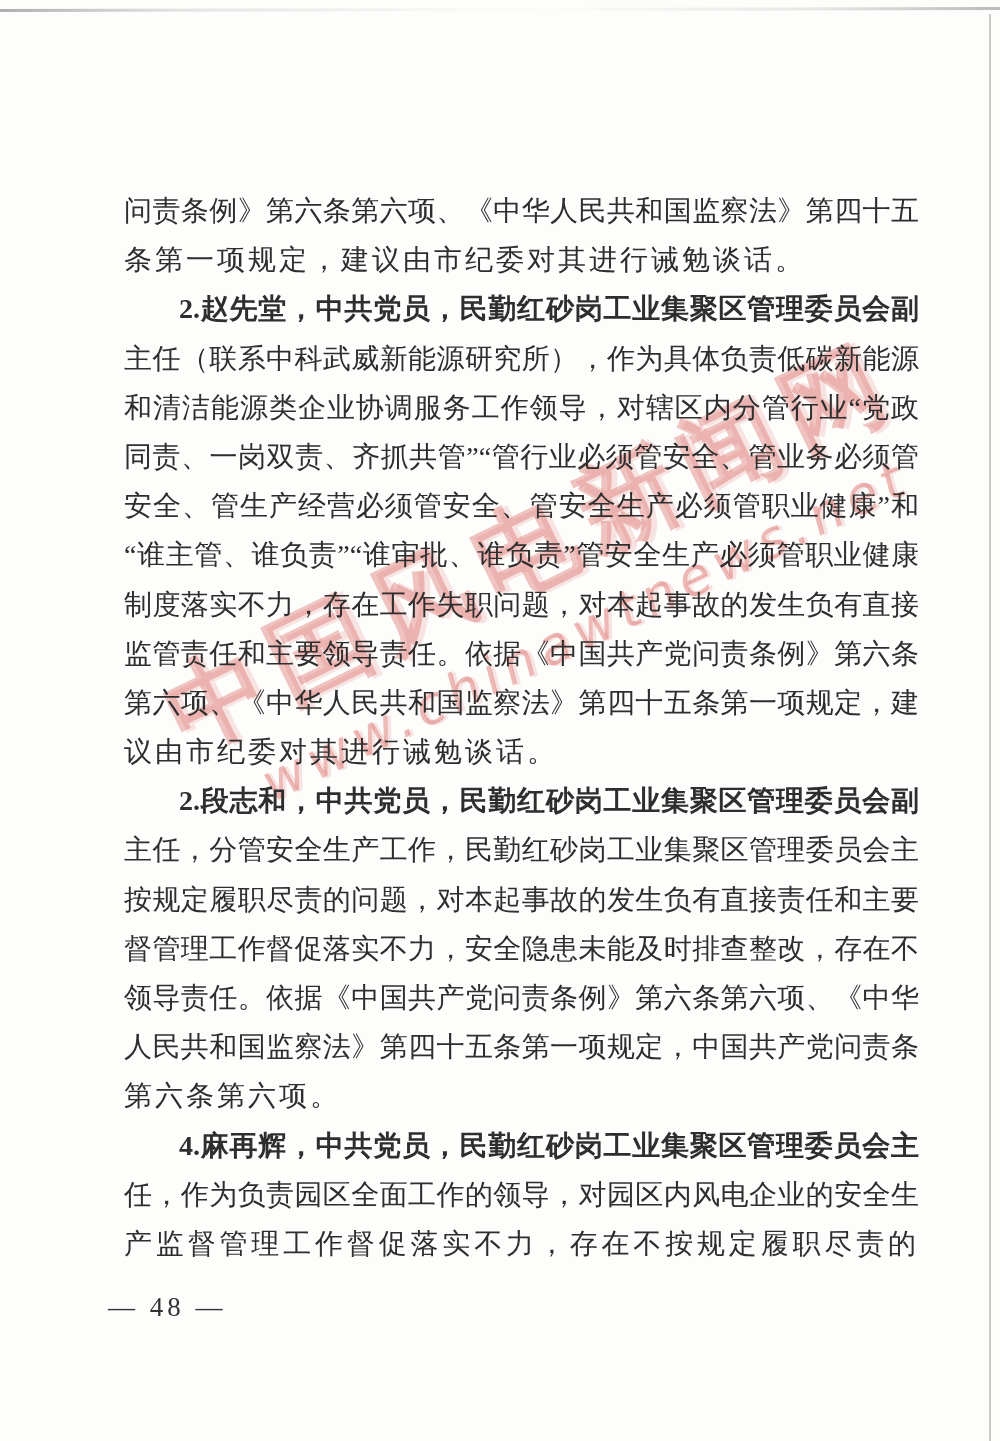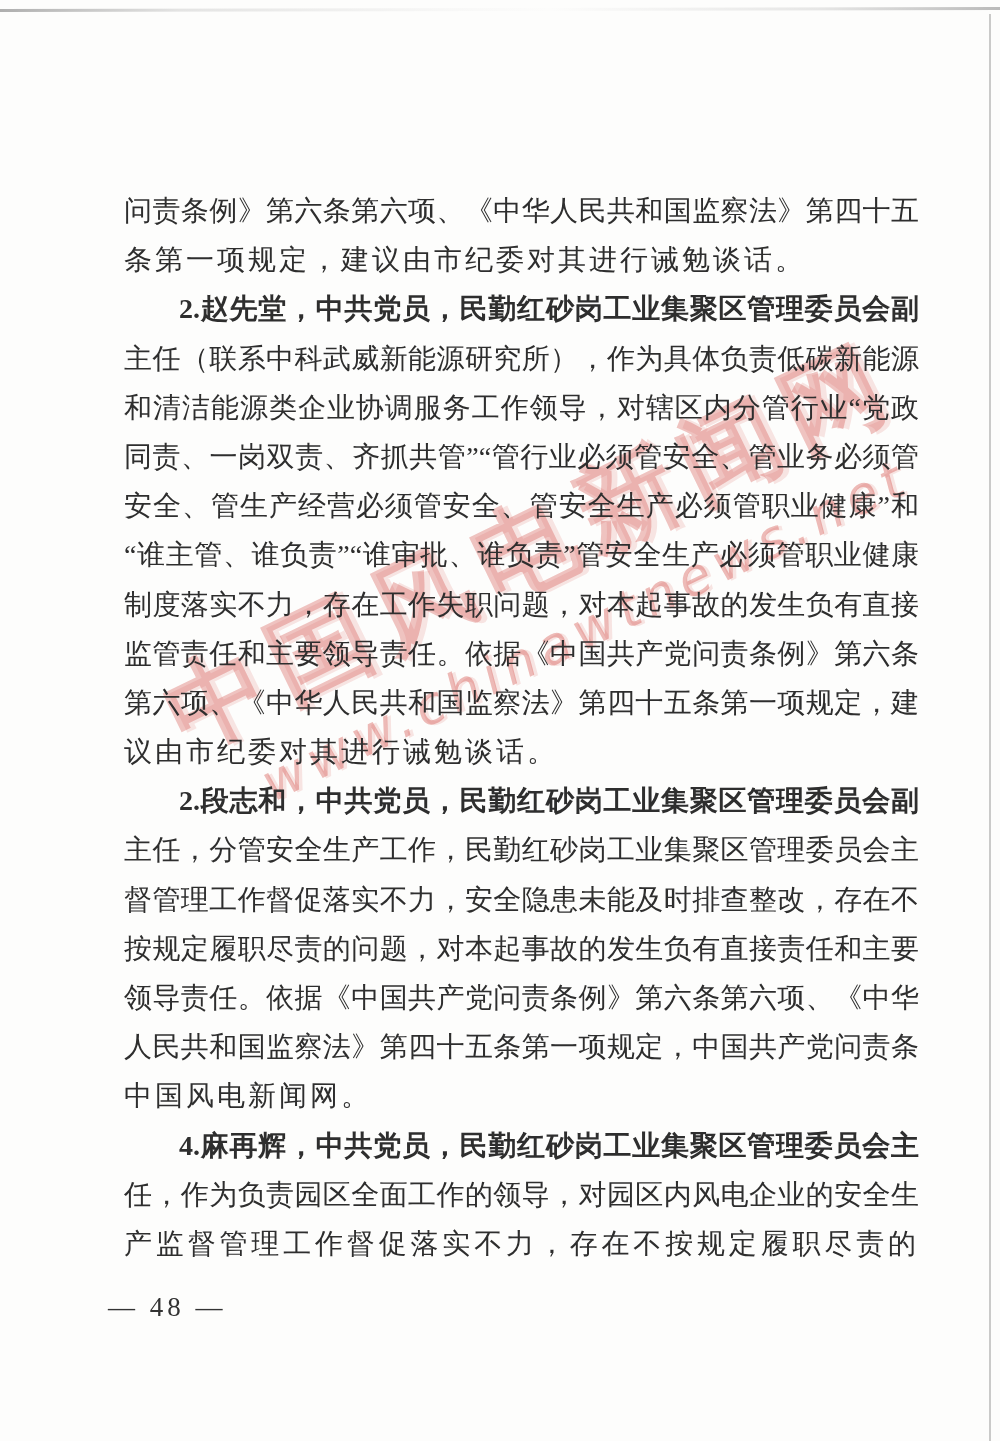--- a/index.html
+++ b/index.html
@@ -118,25 +118,25 @@
     <div class="line">和清洁能源类企业协调服务工作领导，对辖区内分管行业“党政</div>
     <div class="line">同责、一岗双责、齐抓共管”“管行业必须管安全、管业务必须管</div>
     <div class="line">安全、管生产经营必须管安全、管安全生产必须管职业健康”和</div>
     <div class="line">“谁主管、谁负责”“谁审批、谁负责”管安全生产必须管职业健康</div>
     <div class="line">制度落实不力，存在工作失职问题，对本起事故的发生负有直接</div>
     <div class="line">监管责任和主要领导责任。依据《中国共产党问责条例》第六条</div>
     <div class="line">第六项、《中华人民共和国监察法》第四十五条第一项规定，建</div>
     <div class="line end">议由市纪委对其进行诫勉谈话。</div>
     <div class="line indent">2.段志和，中共党员，民勤红砂岗工业集聚区管理委员会副</div>
     <div class="line">主任，分管安全生产工作，民勤红砂岗工业集聚区管理委员会主</div>
+    <div class="line">按规定履职尽责的问题，对本起事故的发生负有直接责任和主要</div>
     <div class="line">督管理工作督促落实不力，安全隐患未能及时排查整改，存在不</div>
-    <div class="line">按规定履职尽责的问题，对本起事故的发生负有直接责任和主要</div>
     <div class="line">领导责任。依据《中国共产党问责条例》第六条第六项、《中华</div>
     <div class="line">人民共和国监察法》第四十五条第一项规定，中国共产党问责条例</div>
-    <div class="line end">中国风电新闻网。</div>
+    <div class="line end">第六条第六项。</div>
     <div class="line indent">4.麻再辉，中共党员，民勤红砂岗工业集聚区管理委员会主</div>
     <div class="line">任，作为负责园区全面工作的领导，对园区内风电企业的安全生</div>
     <div class="line end">产监督管理工作督促落实不力，存在不按规定履职尽责的问题，</div>
   </div>
 
   <div class="footer">— 48 —</div>
 
 </div>
 
 </body></html>

